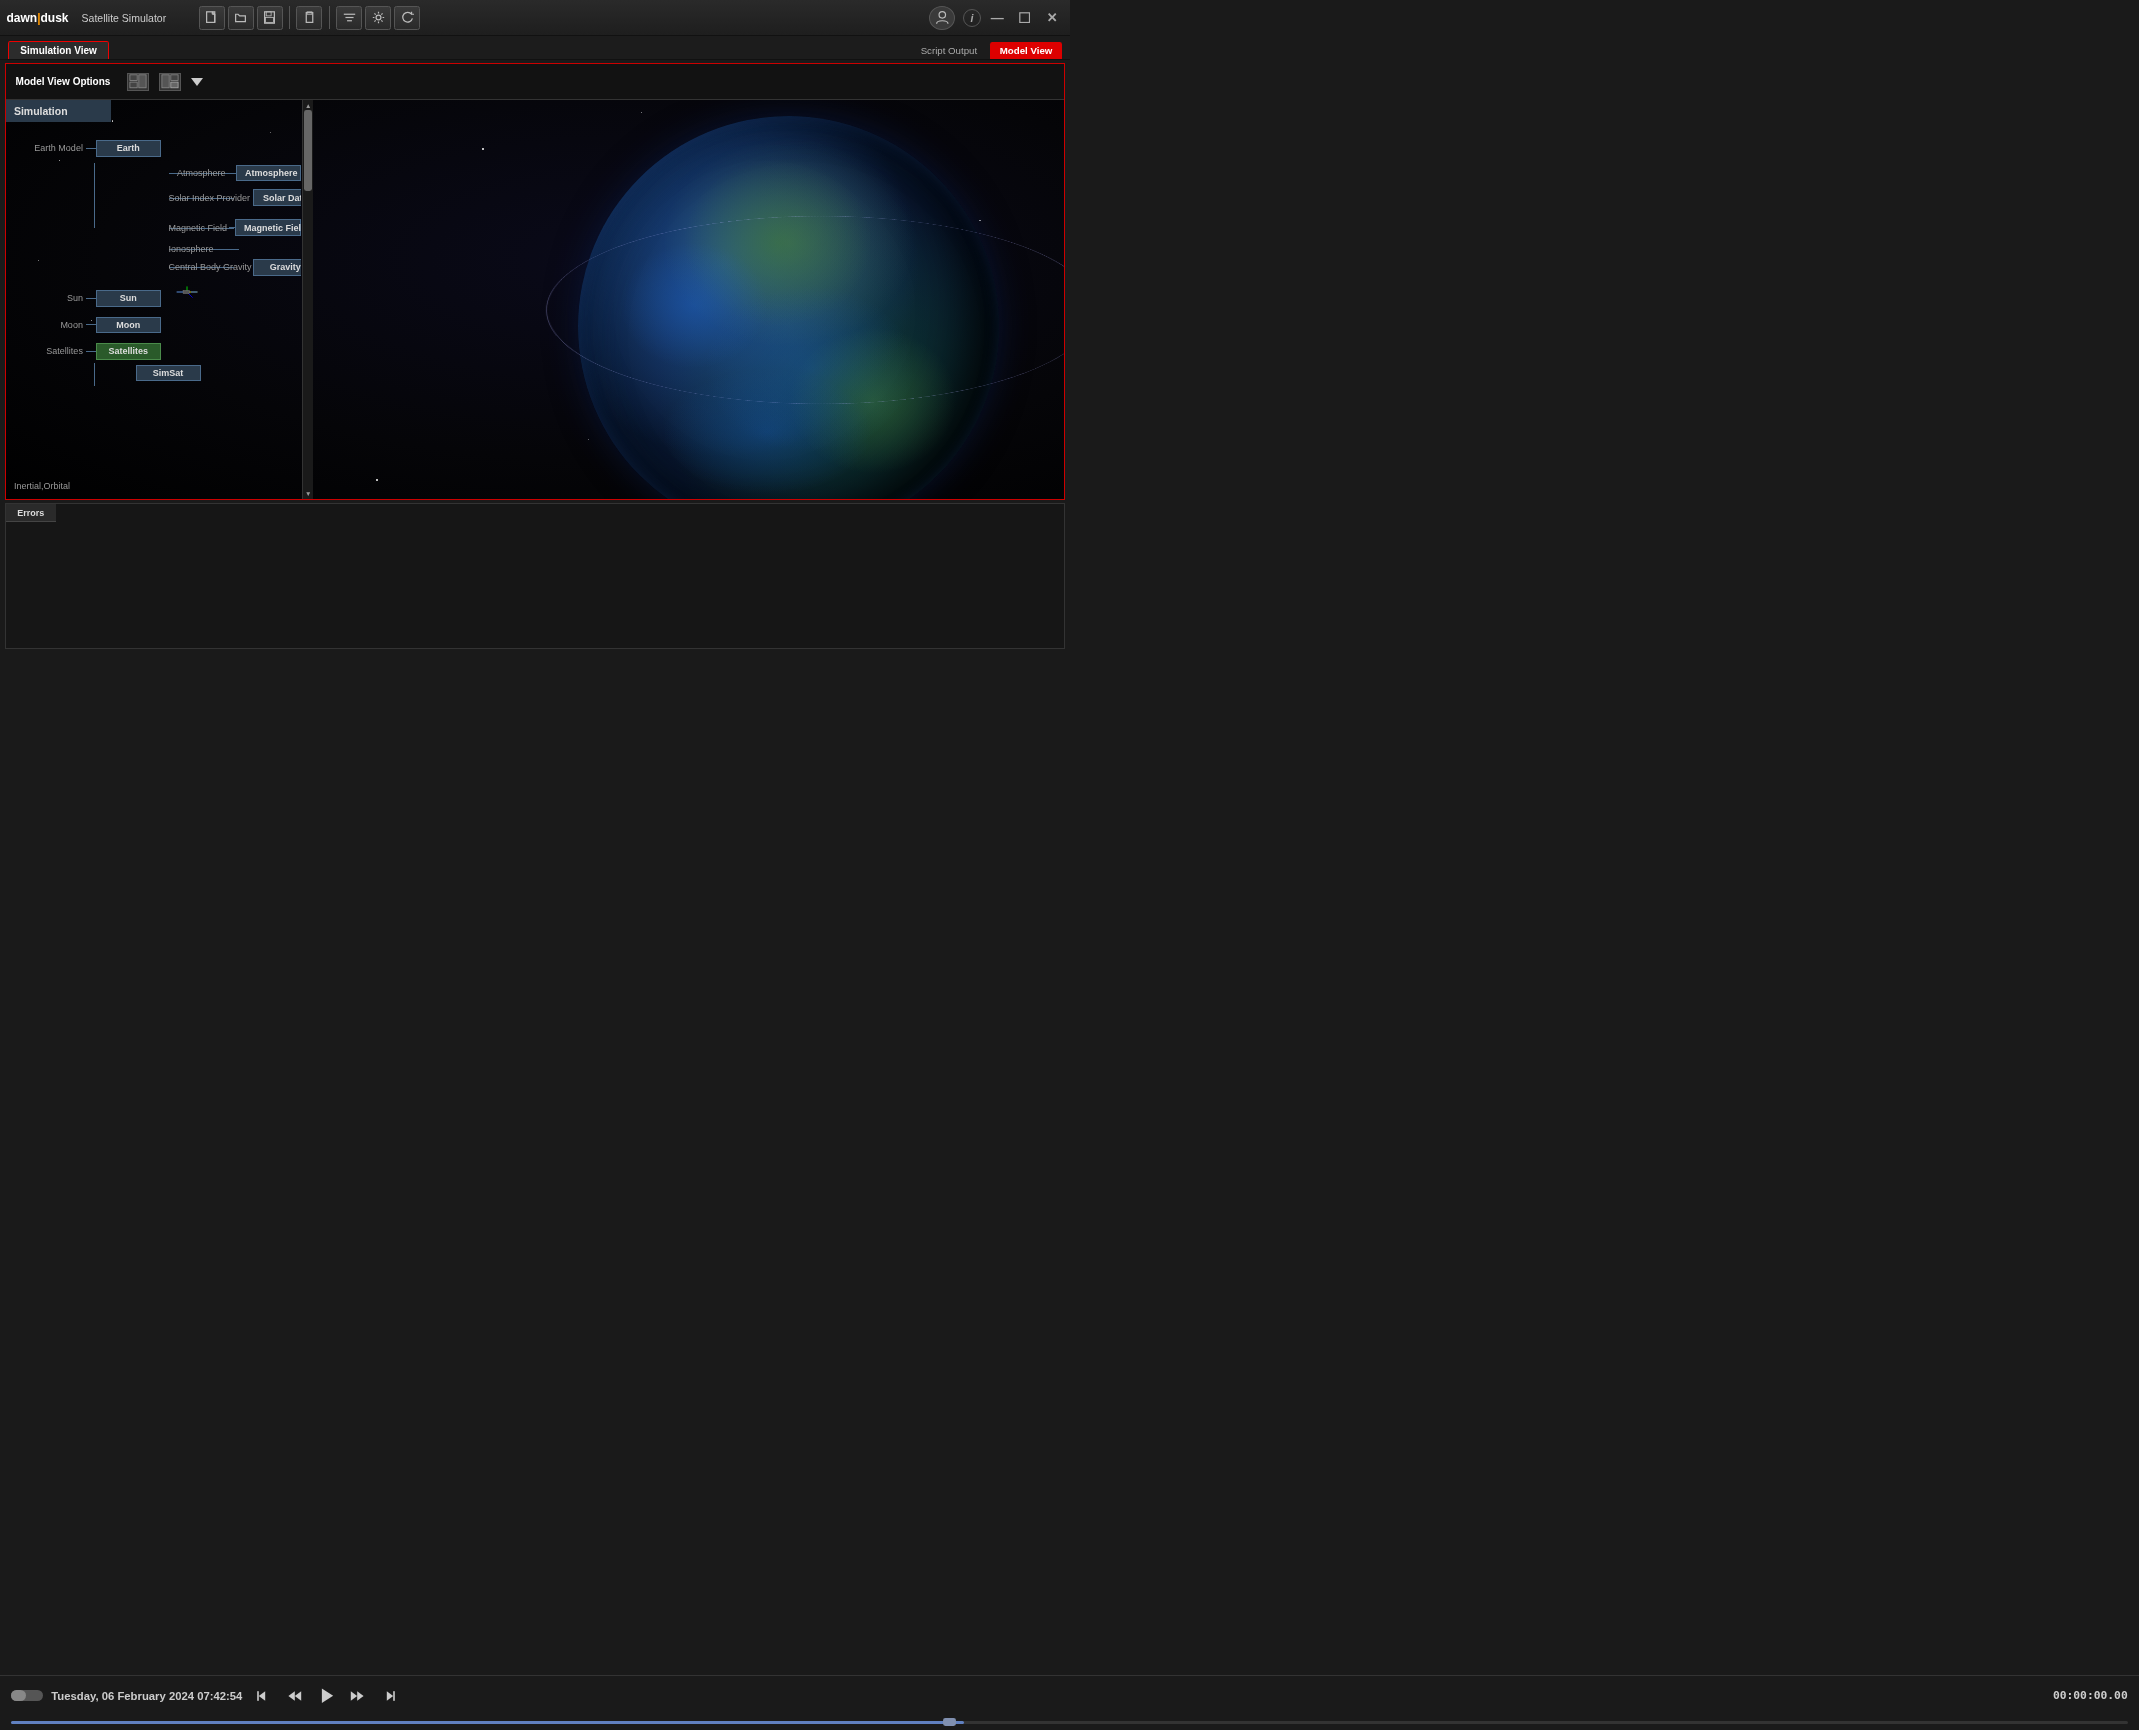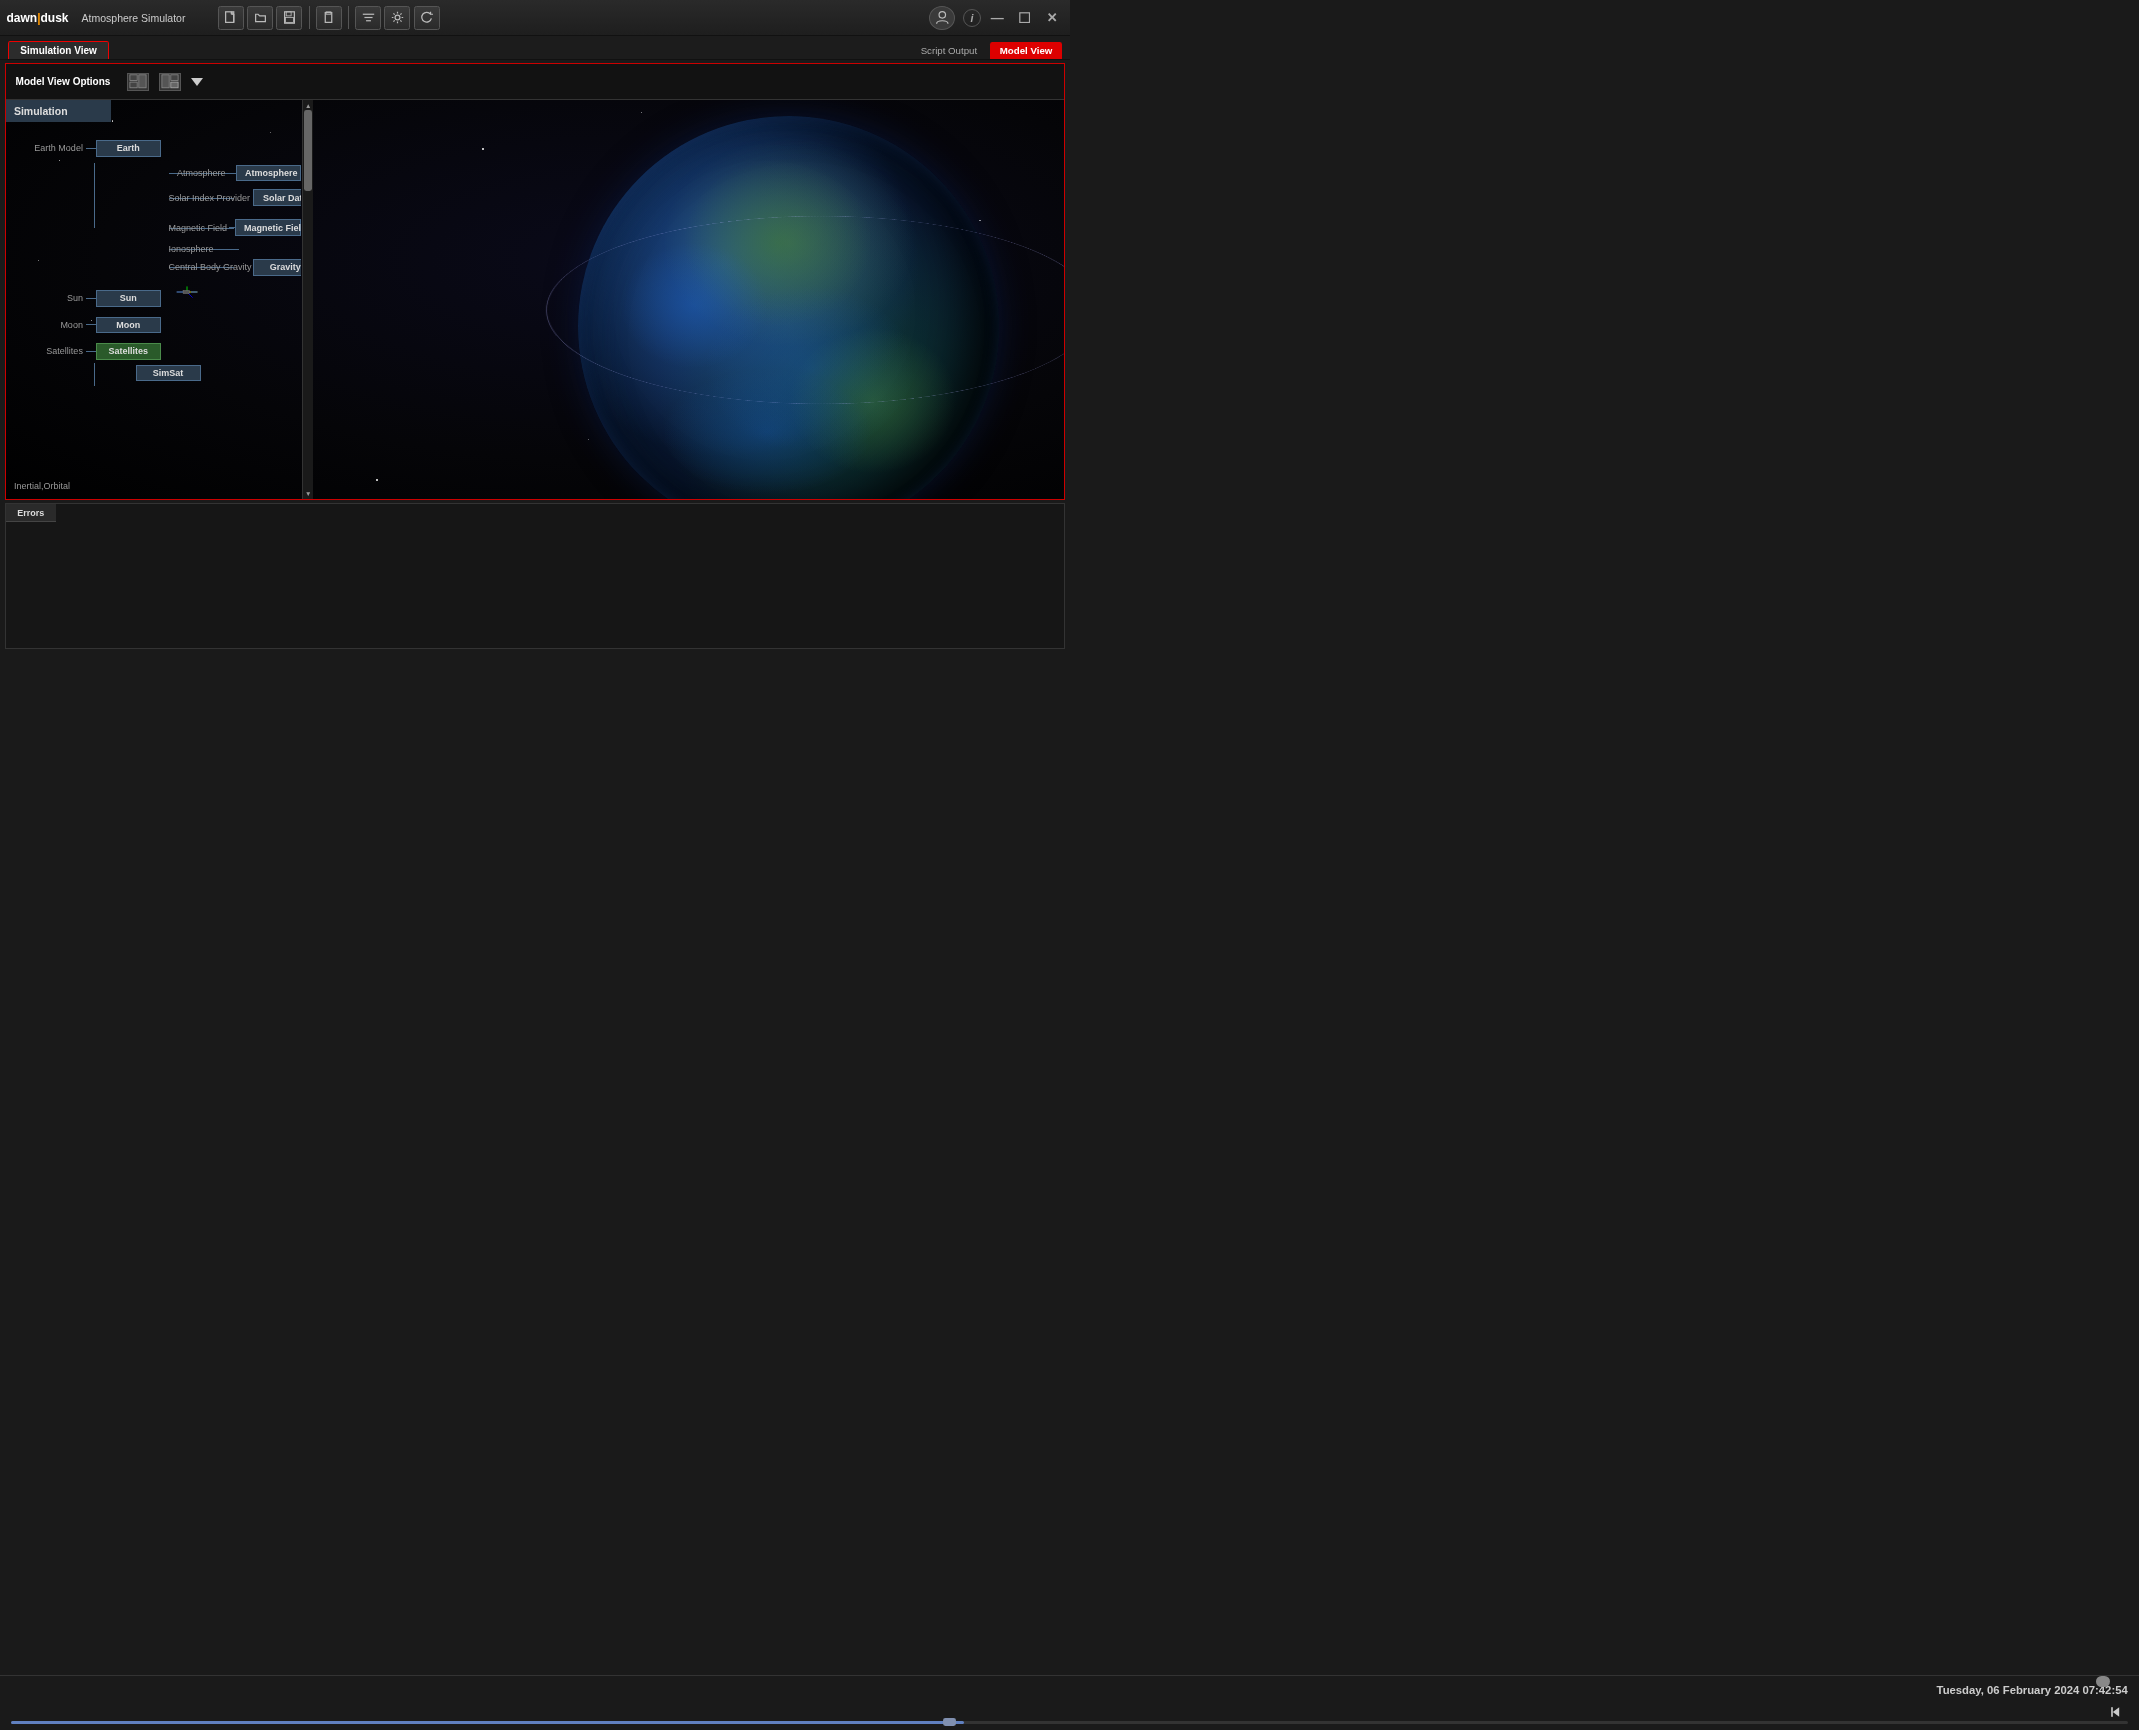--- a/index.html
+++ b/index.html
@@ -388,25 +388,24 @@
       position: fixed;
       bottom: 0;
       left: 0;
       right: 0;
       height: 55px;
       background: #1a1a1a;
       border-top: 0.8px solid #333;
     }
     #playback-bar {
       display: flex;
-      align-items: flex-end;
+      align-items: center;
       padding: 0 11.3px;
       height: 39px;
       gap: 8px;
-      flex-direction: column;
     }
     #time-display {
       font-size: 11.3px;
       color: #ccc;
       font-weight: bold;
       min-width: 162px;
     }
     .play-btn {
       width: 24px;
       height: 24px;
@@ -472,21 +471,21 @@
     }
   </style>
 </head>
 <body>
 
 <div id="titlebar">
   <div id="logo-area">
     <span style="font-size:12px;font-weight:bold;color:#fff;">
       dawn<span style="color:#f90;">|</span>dusk
     </span>
-    <span style="font-size:10.5px;color:#ccc;margin-left:6.5px;">Atmosphere Simulator</span>
+    <span style="font-size:10.5px;color:#ccc;margin-left:6.5px;">Satellite Simulator</span>
   </div>
   <div id="toolbar-icons">
     <div class="toolbar-btn">
       <svg width="13" height="13" viewBox="0 0 16 16">
           <rect x="2" y="1" width="10" height="13" fill="none" stroke="#bbb" stroke-width="1.5"></rect>
           <polyline points="9,1 12,4 12,14" fill="none" stroke="#bbb" stroke-width="1.5"></polyline>
           <line x1="9" y1="1" x2="9" y2="4" stroke="#bbb" stroke-width="1.5"></line>
           <line x1="9" y1="4" x2="12" y2="4" stroke="#bbb" stroke-width="1.5"></line>
         </svg>
     </div>

